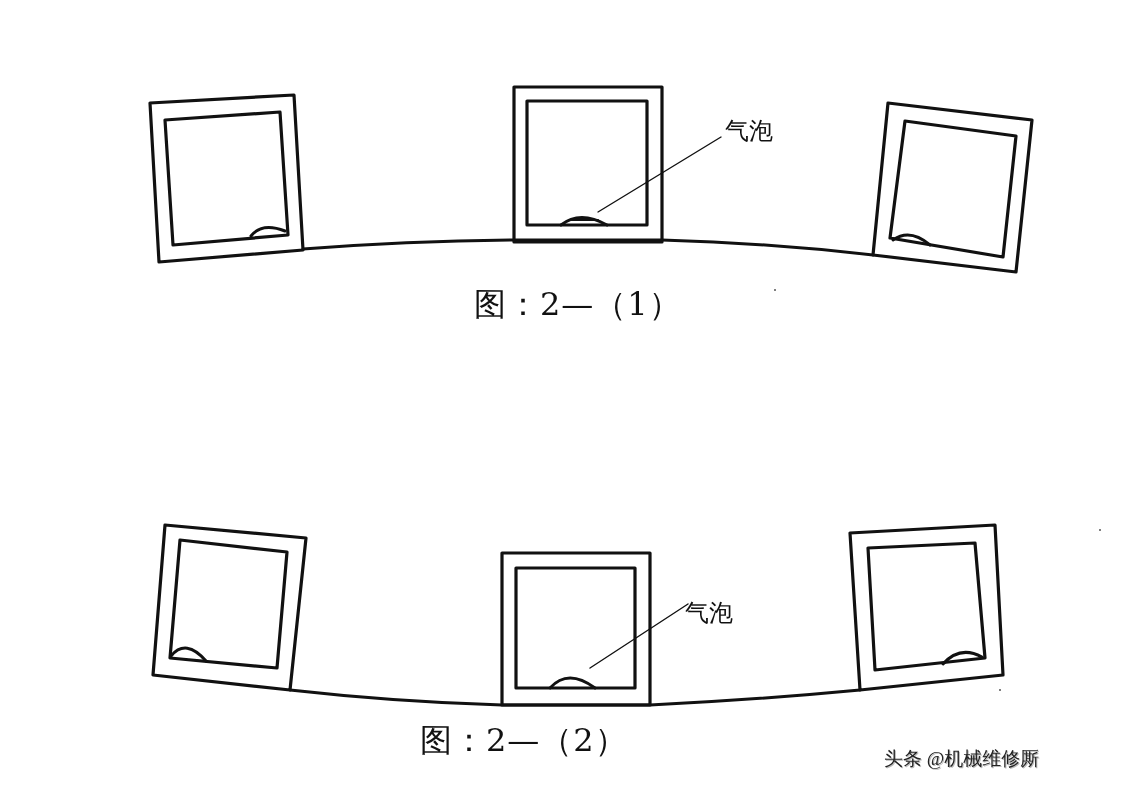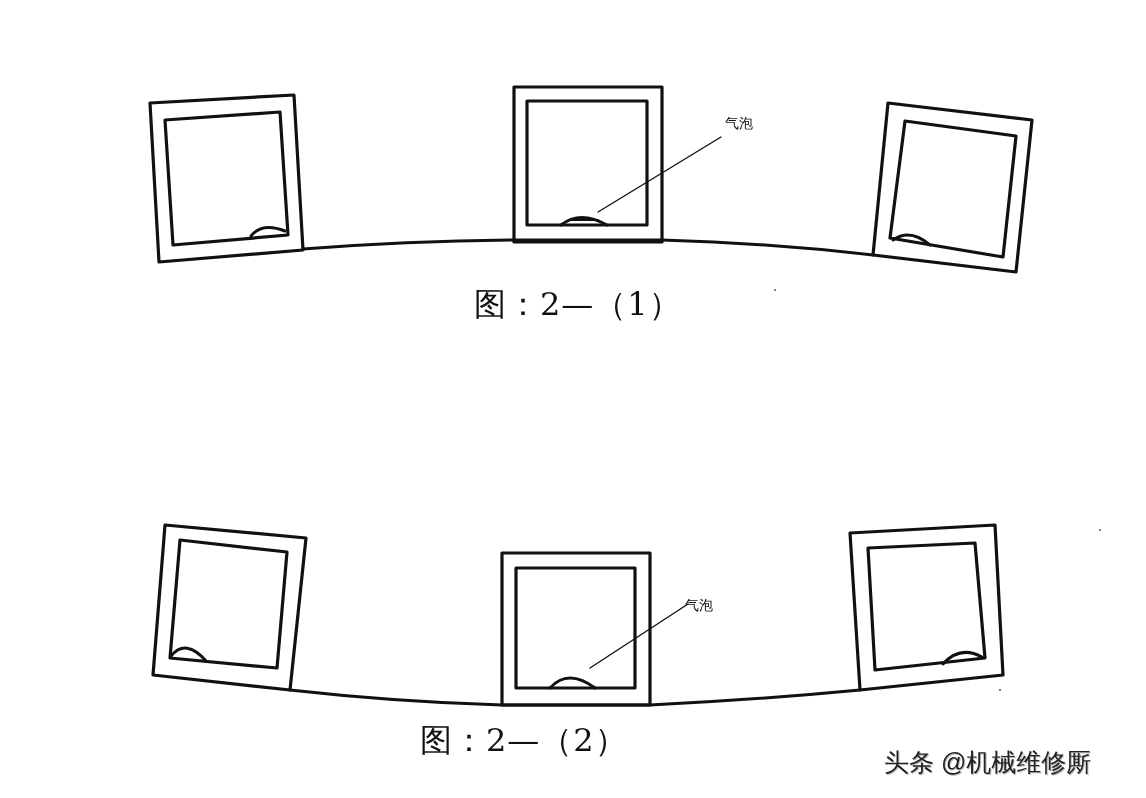--- a/index.html
+++ b/index.html
@@ -1,20 +1,20 @@
 <!DOCTYPE html>
 <html><head>
 <meta charset="utf-8">
 <style>
   html, body { margin: 0; padding: 0; background: #ffffff; }
   body { width: 1146px; height: 798px; position: relative; overflow: hidden; font-family: "DejaVu Serif", serif; }
   svg.drawing { position: absolute; left: 0; top: 0; }
-  .label { position: absolute; font-family: "DejaVu Sans", sans-serif; font-size: 14px; color: #111; white-space: nowrap; }
+  .label { position: absolute; font-family: "DejaVu Sans", sans-serif; font-size: 24px; color: #111; white-space: nowrap; }
   .caption { position: absolute; font-family: "DejaVu Serif", serif; font-size: 32px; color: #111; white-space: nowrap; letter-spacing: 1px; text-align: center; }
-  .watermark { position: absolute; font-family: Liberation Sans, sans-serif; font-size: 25px; color: #222; white-space: nowrap; text-shadow: 1px 1px 0 #bbb; }
+  .watermark { position: absolute; font-family: Liberation Serif, serif; font-size: 19px; color: #222; white-space: nowrap; text-shadow: 1px 1px 0 #bbb; }
 </style>
 </head>
 <body>
 
 <svg class="drawing" width="1146" height="798" viewBox="0 0 1146 798" xmlns="http://www.w3.org/2000/svg">
   <g fill="none" stroke="#111" stroke-linejoin="round" stroke-linecap="round">
 
     <g>
 
       <path stroke-width="3" d="M303,249 Q408,241 514,240 L662,240 Q770,243 873,255"></path>

